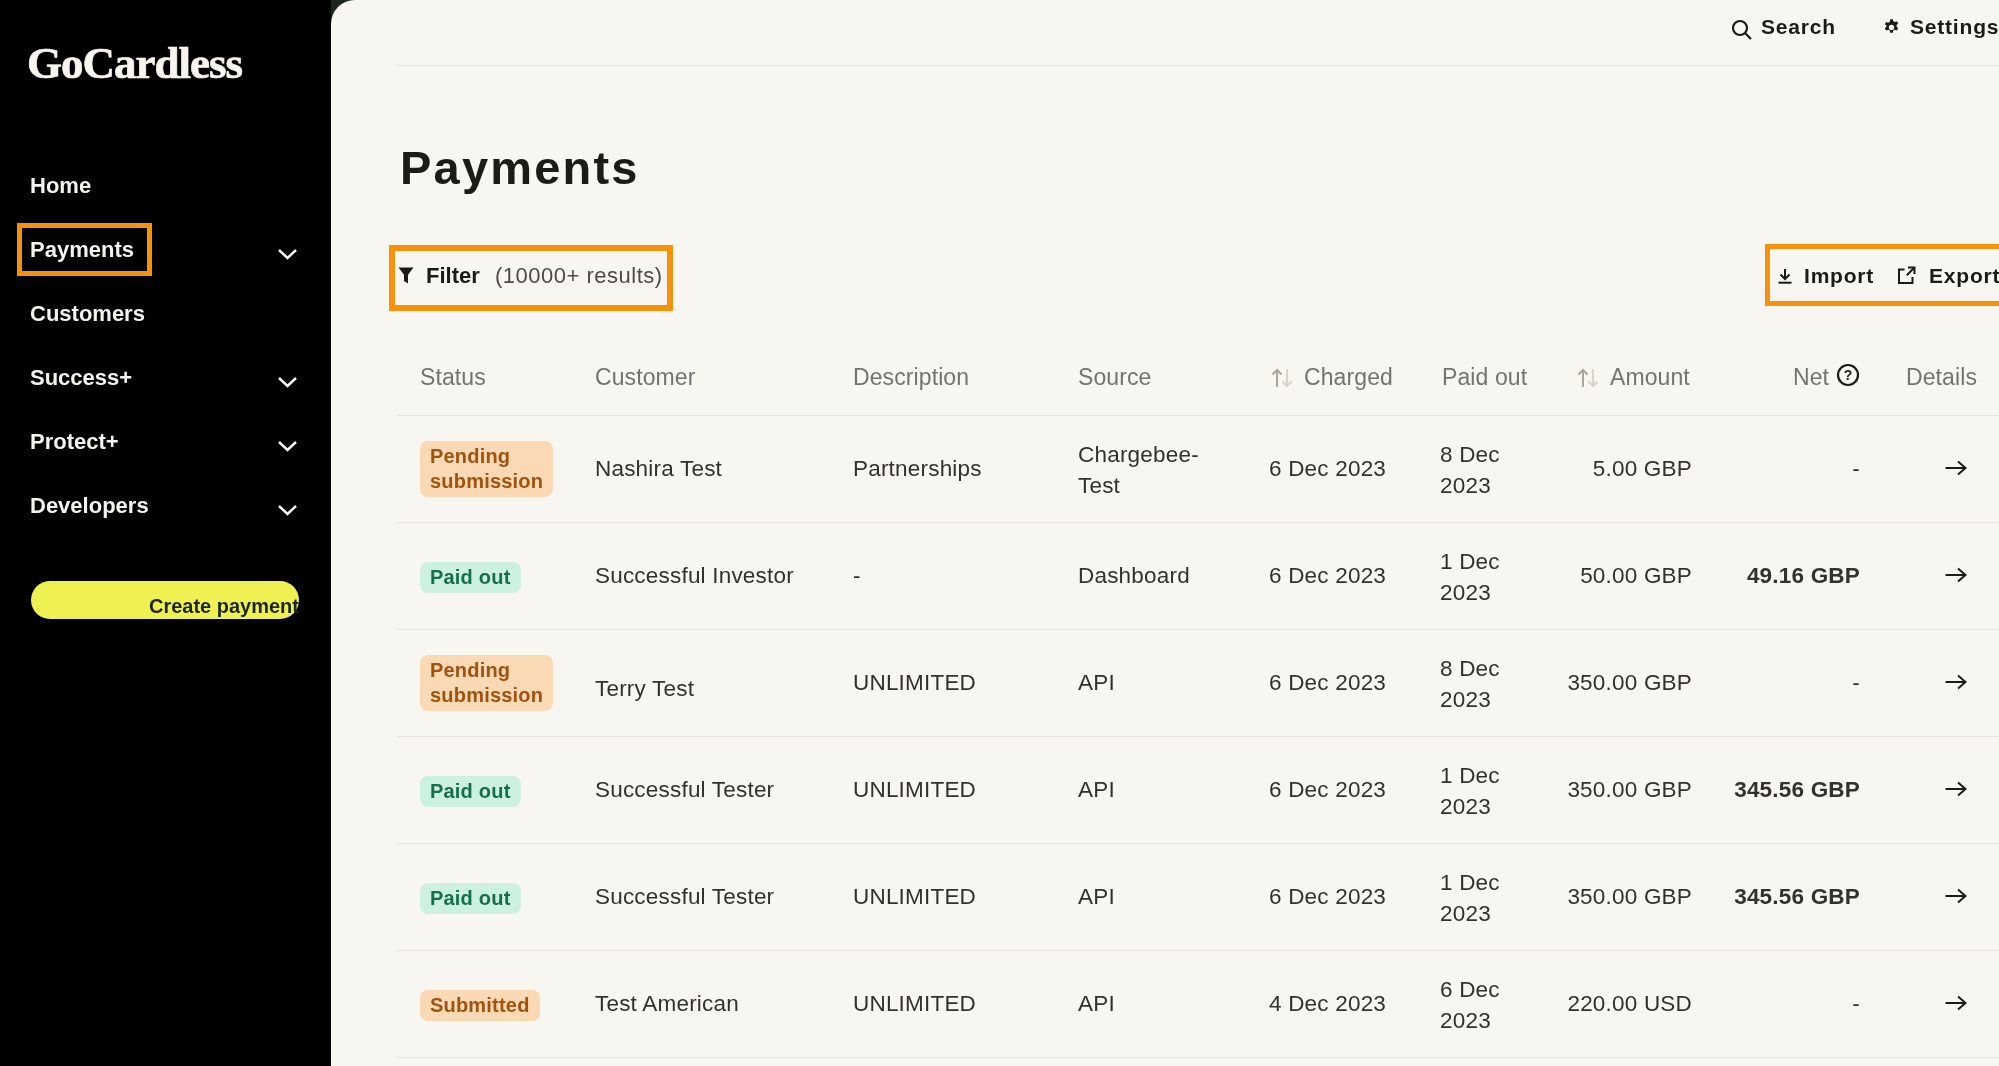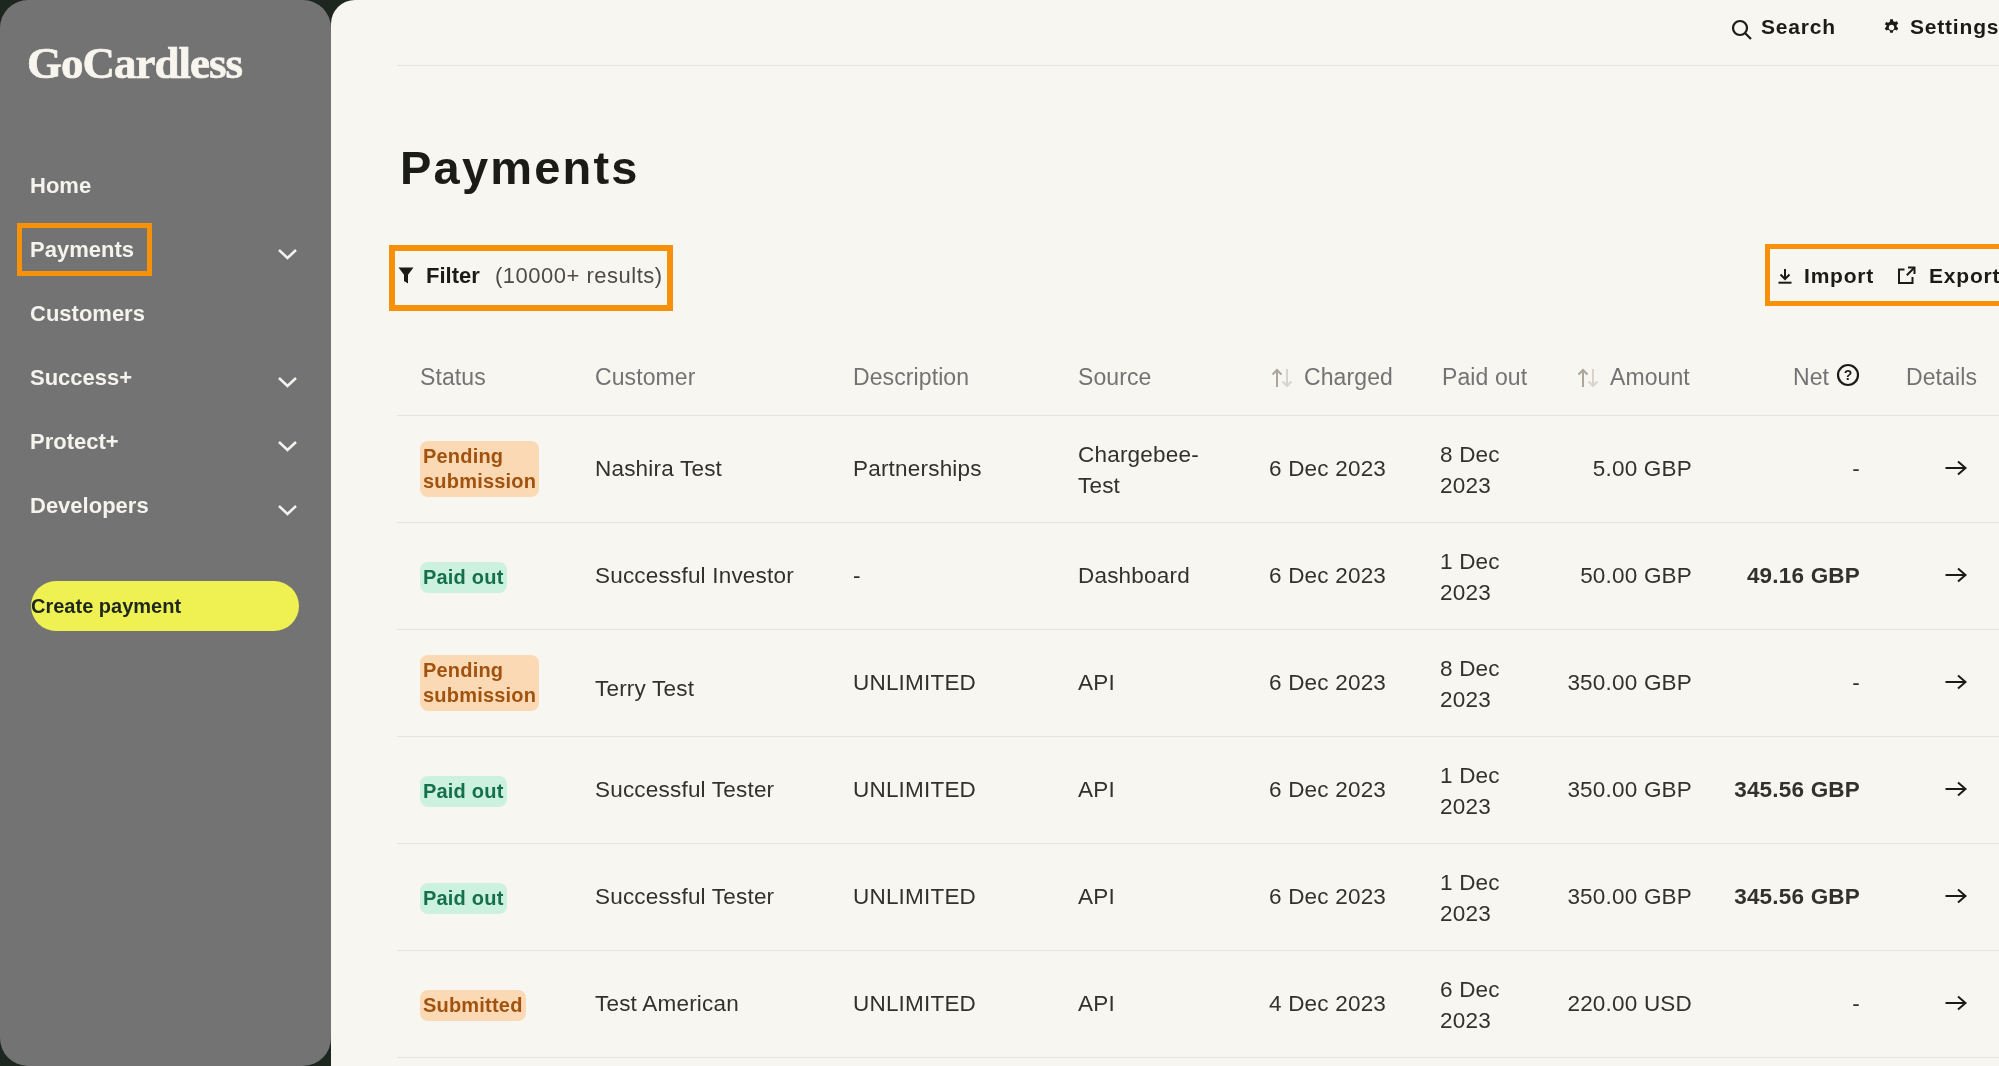--- a/index.html
+++ b/index.html
@@ -1,48 +1,48 @@
 <!DOCTYPE html>
 <html><head>
 <meta charset="utf-8">
 <style>
   * { margin:0; padding:0; box-sizing:border-box; }
   html,body { width:1999px; height:1066px; overflow:hidden; }
   body { font-family:"Liberation Sans", sans-serif; background:#1D2720; }
   #app { position:relative; width:1999px; height:1066px; }
 
   
-  #sidebar { position:absolute; left:0; top:0; width:331px; height:1066px; background:#737373;border-radius:28px; }
+  #sidebar { position:absolute; left:0; top:0; width:331px; height:1066px; background:#000000; }
   .logo { position:absolute; left:27px; top:37px; color:#F7F5EE; font-family:"Liberation Serif", serif;
           font-weight:700; font-size:45px; letter-spacing:-1px; -webkit-text-stroke:0.7px #F7F5EE; }
   .navitem { position:absolute; left:30px; color:#F4F3ED; font-size:22px; font-weight:700; }
   .chev { position:absolute; left:277px; width:21px; height:12px; }
   .navbox { position:absolute; left:17px; top:223px; width:135px; height:53px; border:5px solid #F79109; }
-  .cta { position:absolute; left:31px; top:581px; width:268px; height:50px; border-radius:25px;
-         background:#EFF153; color:#1D2720; font-size:20px; font-weight:700; text-align:left; line-height:50px; }
+  .cta { position:absolute; left:31px; top:581px; width:268px; height:38px; border-radius:25px;
+         background:#EFF153; color:#1D2720; font-size:20px; font-weight:700; text-align:right; line-height:50px; }
 
   
   #main { position:absolute; left:331px; top:0; width:1668px; height:1066px; background:#F8F6F1;
           border-top-left-radius:24px; }
   .topbar { position:absolute; top:0; left:0; right:0; height:66px;padding-left:35px; }
   .topdivider { position:absolute; top:65px; left:66px; right:0; height:1px; background:#E7E4DD; }
   .topitem { position:absolute; top:15px; font-size:21px; font-weight:700; color:#1B1B18; letter-spacing:0.8px; }
 
   h1 { position:absolute; left:69px; top:140px; font-size:47px; font-weight:700; color:#1B1B18; letter-spacing:2.2px; }
 
   .filterbox { position:absolute; left:58px; top:245px; width:284px; height:66px; border:6px solid #F79109; }
   .impexpbox { position:absolute; left:1434px; top:244px; width:600px; height:62px; border:5px solid #F79109; }
 
   
   .thead { position:absolute; top:345px; left:0; right:0; height:70px; font-size:23px; color:#737373; letter-spacing:0.1px; }
   .th { position:absolute; top:19px; }
   .tdivider { position:absolute; left:66px; right:0; height:1px; background:#E7E4DD; }
   .row { position:absolute; left:0; right:0; height:107px; }
   .cell { position:absolute; font-size:22.5px; color:#33312D; letter-spacing:0.2px; }
-  .badge { display:inline-block; border-radius:8px; font-size:20px; font-weight:700; padding:3px 3px; line-height:25px; }
+  .badge { display:inline-block; border-radius:8px; font-size:20px; font-weight:700; padding:3px 10px; line-height:25px; }
   .badge.orange { background:#FBD9B4; color:#A0520F; }
   .badge.green  { background:#CDF1DF; color:#15704A; }
   .net { font-weight:700; }
   .arrowcell { position:absolute; }
 </style>
 </head>
 <body>
 <div id="app">
   <div id="sidebar">
     <div class="logo">GoCardless</div>

